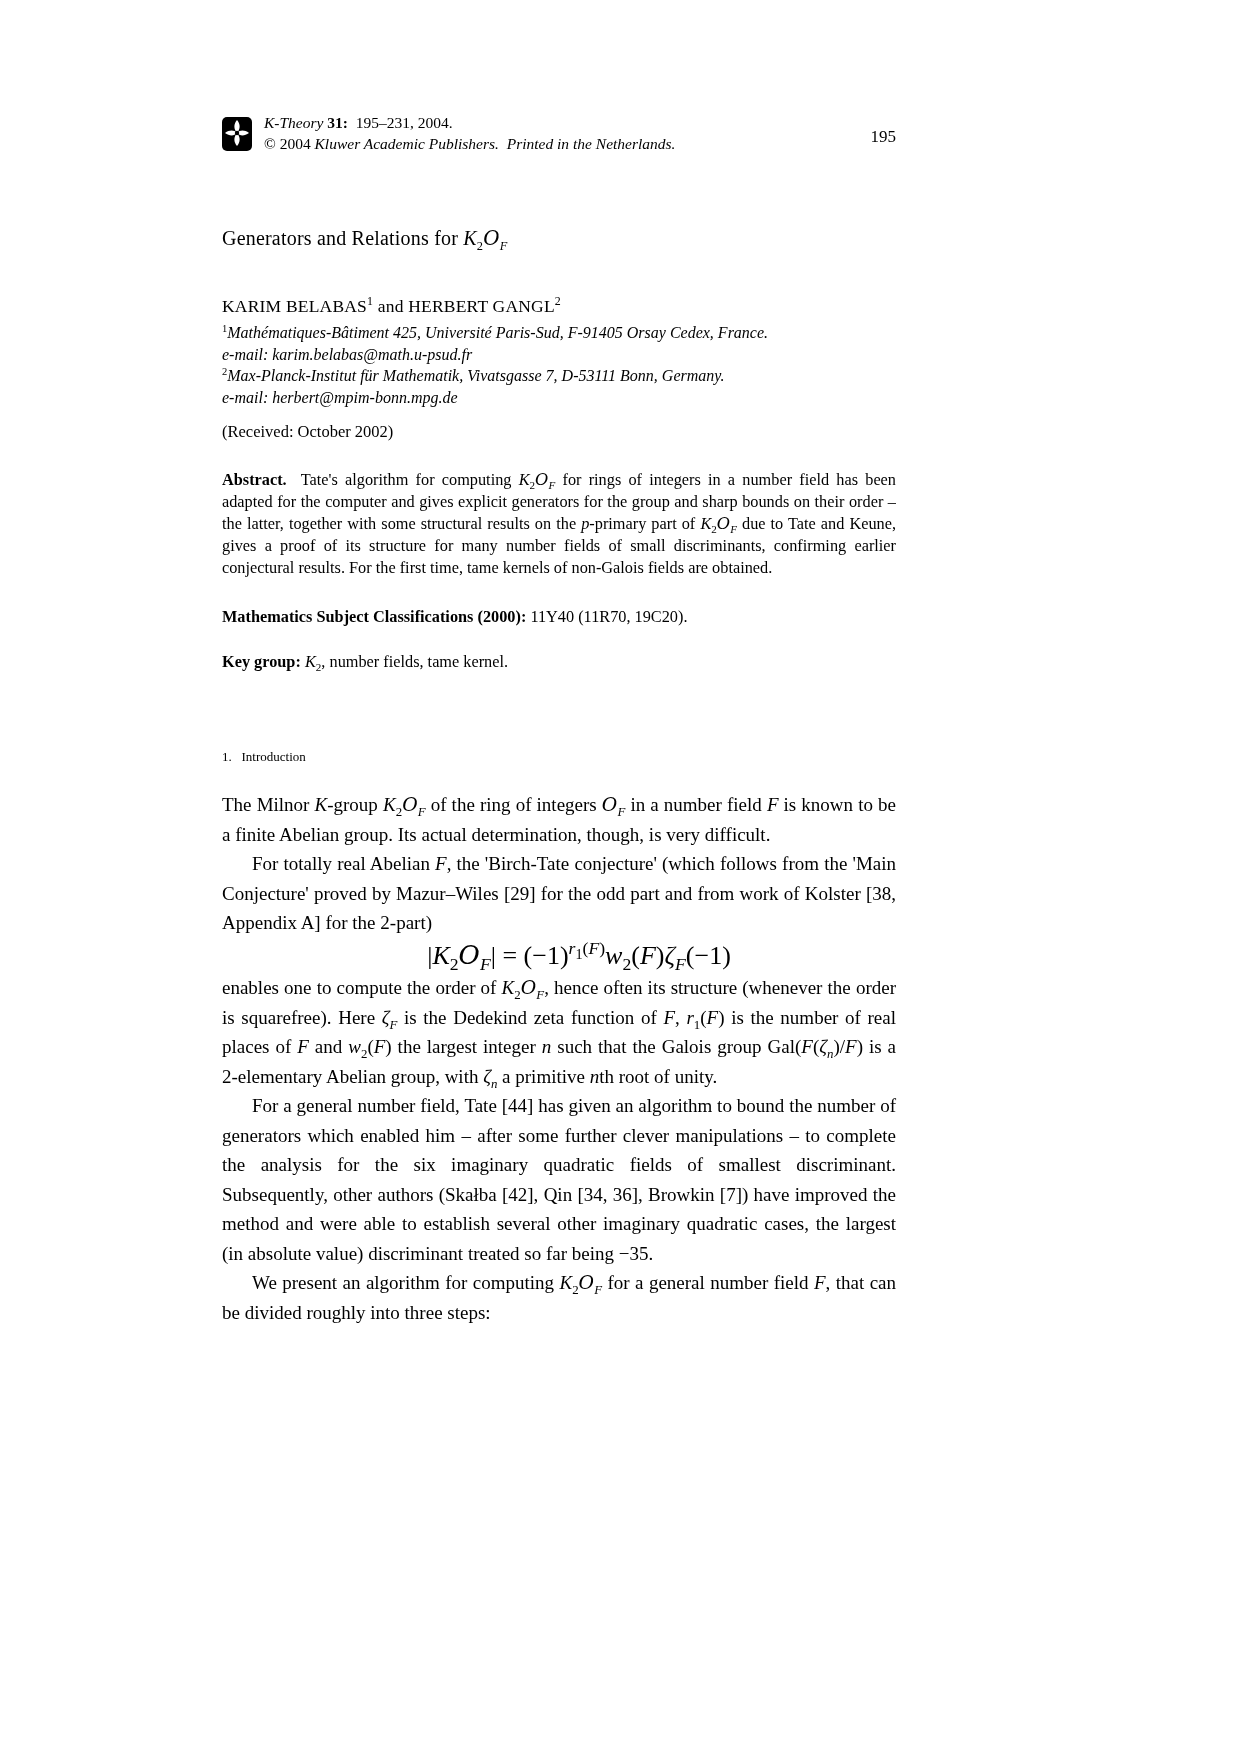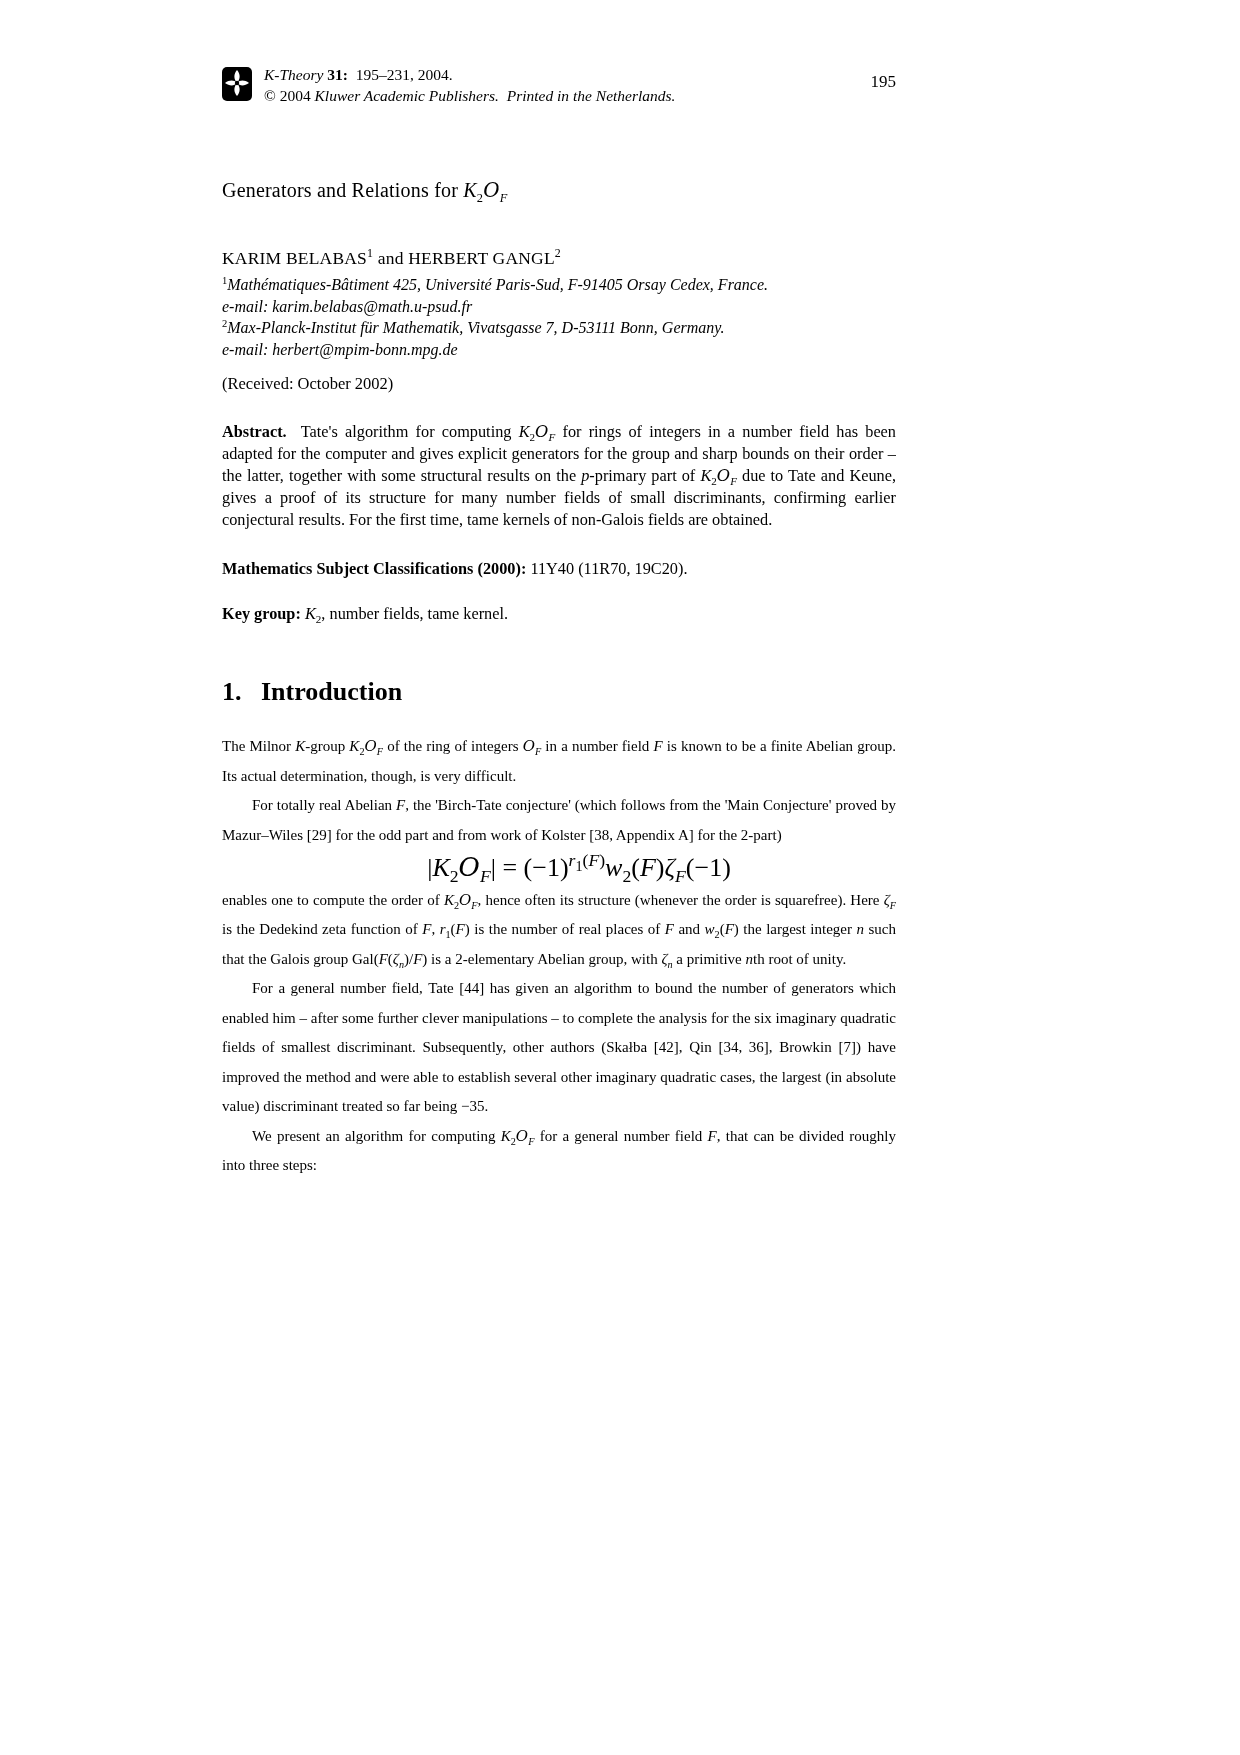--- a/index.html
+++ b/index.html
@@ -15,22 +15,22 @@
   }
   .content {
     position:absolute;
     left:222px;
     top:0;
     width:674px;
   }
   
   .pg-header {
     display:flex;
-    align-items:flex-start;
-    padding-top:64px;
+    align-items:center;
+    padding-top:112px;
     font-size:15.5px;
     line-height:21px;
   }
   .logo { width:30px; height:38px; margin-right:12px; flex:0 0 auto; margin-top:1px; }
   .jh-text { flex:1 1 auto; }
   .pageno { margin-left:auto; font-size:17px; padding-top:7px; }
   
   .title {
     margin-top:72px;
     font-size:20px;
@@ -58,26 +58,26 @@
   .abstract {
     margin-top:27px;
     font-size:16.3px;
     line-height:22px;
     text-align:justify;
   }
   .msc { margin-top:27px; font-size:16.3px; line-height:22px; }
   .keywords { margin-top:23px; font-size:16.3px; line-height:22px; }
   
   .sec-heading {
-    margin-top:52px;
-    font-size:26px;
-    font-weight:bold;
+    margin-top:76px;
+    font-size:13px;
+    font-weight:normal;
   }
   .body-par {
-    font-size:15px;
+    font-size:19px;
     line-height:29.5px;
     text-align:justify;
   }
   .first-par { margin-top:25px; }
   .indent { text-indent:30px; }
   .equation {
     font-size:26px;
     line-height:29.5px;
     margin:3px 0 3px 40px;
     text-align:center;

